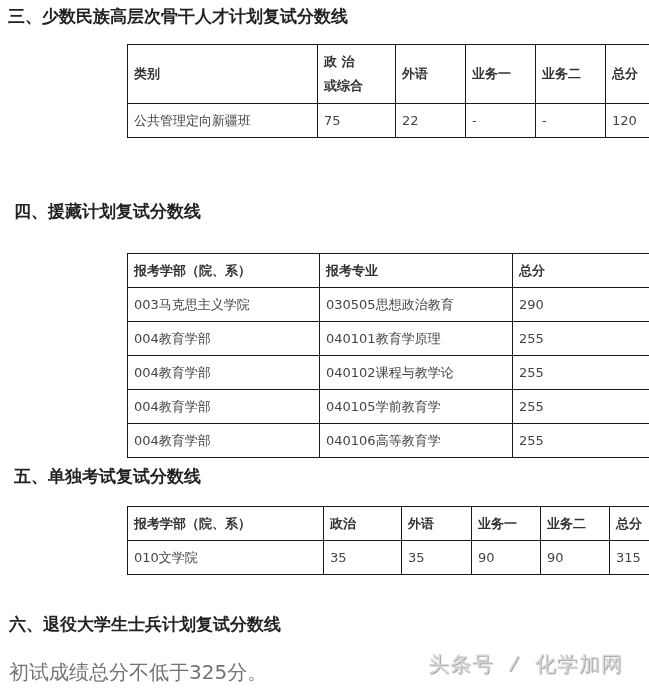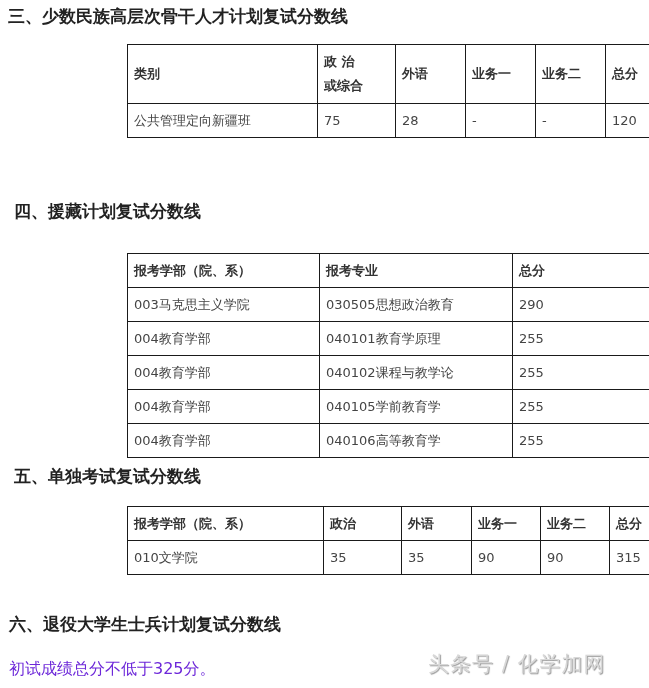--- a/index.html
+++ b/index.html
@@ -43,22 +43,22 @@
     table.grid th {
       font-weight: bold;
       color: #333333;
     }
     .hdr-multiline {
       line-height: 24px;
       display: block;
     }
     .note {
       position: absolute;
-      font-size: 16px;
-      color: #6d28d9;
+      font-size: 20px;
+      color: #737373;
       white-space: nowrap;
     }
     .watermark {
       position: absolute;
       font-size: 21px;
       color: #d8d8d8;
       text-shadow: 1px 1px 1px #9a9a9a;
       white-space: nowrap;
       letter-spacing: 1px;
     }
@@ -85,21 +85,21 @@
       <span class="hdr-multiline">或综合</span>
     </th>
     <th>外语</th>
     <th>业务一</th>
     <th>业务二</th>
     <th>总分</th>
   </tr>
   <tr style="height:34px">
     <td>公共管理定向新疆班</td>
     <td>75</td>
-    <td>28</td>
+    <td>22</td>
     <td>-</td>
     <td>-</td>
     <td>120</td>
   </tr>
 </tbody>
   </table>
 
 <div class="heading" style="left:14px; top:200px;">四、援藏计划复试分数线</div>
 
 <table class="grid" style="left:93px; top:253px; width:549px;">
@@ -170,13 +170,13 @@
     <td>90</td>
     <td>315</td>
   </tr>
 </tbody>
   </table>
 
 <div class="heading" style="left:9px; top:613px;">六、退役大学生士兵计划复试分数线</div>
 
 <div class="note" style="left:9px; top:659px;">初试成绩总分不低于325分。</div>
 
-<div class="watermark" style="left:428px; top:650px;">头条号 / 化学加网</div>
+<div class="watermark" style="left:428px; top:650px;font-family:Liberation Mono, monospace;">头条号 / 化学加网</div>
 
 </body></html>

